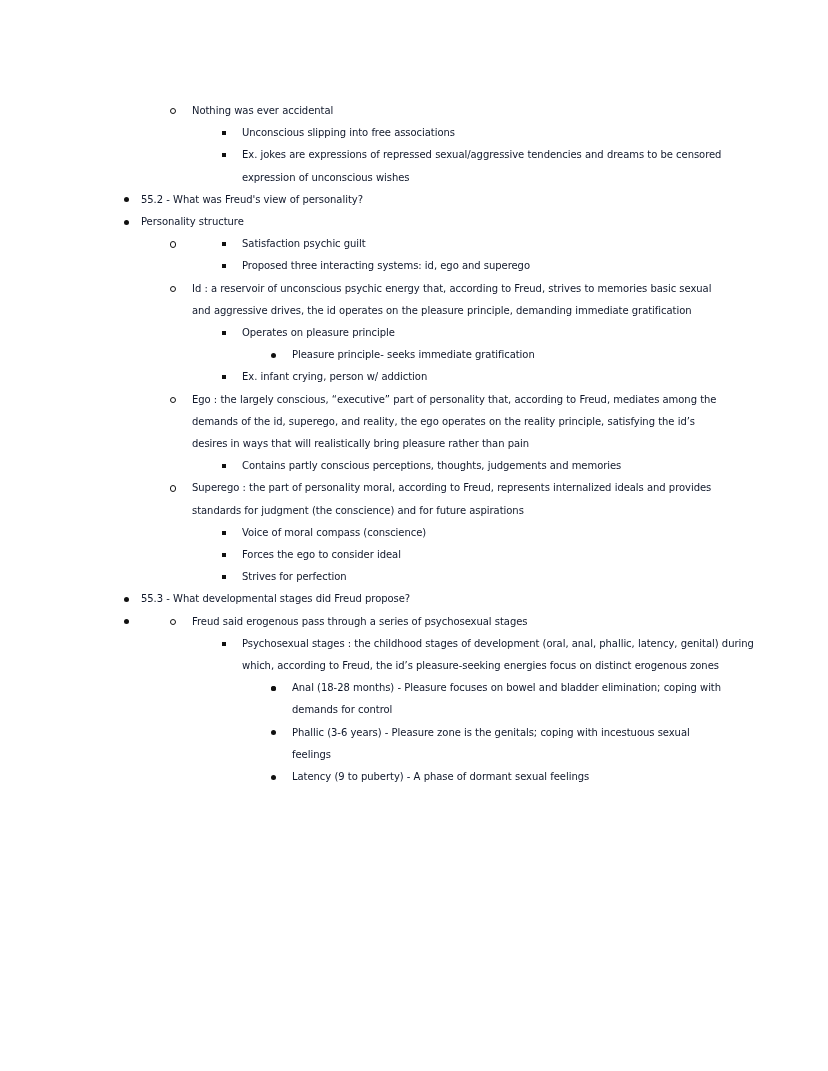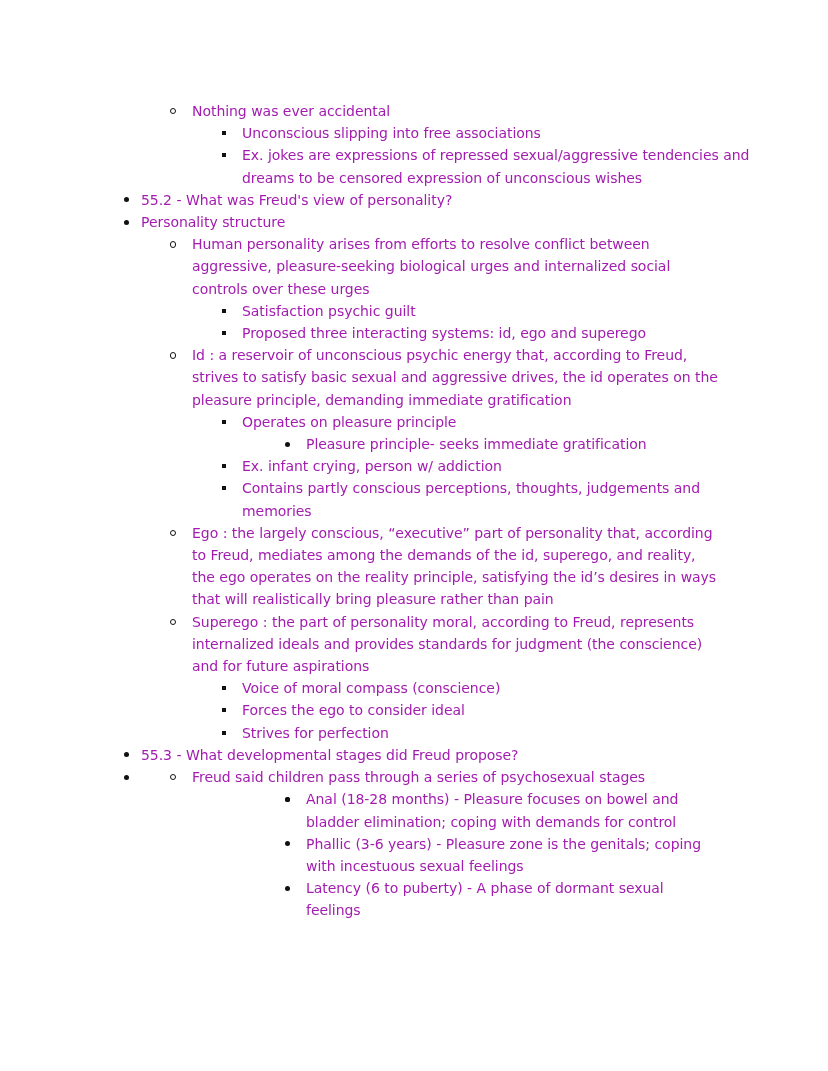--- a/index.html
+++ b/index.html
@@ -29,25 +29,25 @@
     position: absolute;
     left: 0;
     top: 100px;
     width: 828px;
   }
 
   
   .li {
     position: relative;
     box-sizing: border-box;
-    font-size: 14px;
+    font-size: 10px;
     line-height: 22.2px;
     letter-spacing: -0.05px;
     word-spacing: 0.1px;
-    color: #a21caf;
+    color: #0f172a;
   }
 
   .li .bullet {
     position: absolute;
     display: block;
     color: #111111;
   }
 
   .li .txt {
     display: block;
@@ -93,21 +93,20 @@
     top: 9px;
     width: 4px;
     height: 4px;
     background: #111111;
   }
 
   
   .lvl4 {
     padding-left: 292px;
     padding-right: 106px;
-    margin-left: 14px;
   }
   .lvl4 .bullet {
     left: 271px;
     top: 8.5px;
     width: 5px;
     height: 5px;
     border-radius: 50%;
     background: #111111;
   }
 </style>
@@ -131,56 +130,55 @@
       <div class="li lvl1">
         <span class="bullet"></span>
         <span class="txt">55.2 - What was Freud's view of personality?</span>
       </div>
       <div class="li lvl1">
         <span class="bullet"></span>
         <span class="txt">Personality structure</span>
       </div>
       <div class="li lvl2">
         <span class="bullet"></span>
-        <span class="txt">Human personality arises from efforts to resolve conflict between aggressive, pleasure-seeking biological urges and internalized social controls over these urges</span>
       </div>
       <div class="li lvl3">
         <span class="bullet"></span>
         <span class="txt">Satisfaction psychic guilt</span>
       </div>
       <div class="li lvl3">
         <span class="bullet"></span>
         <span class="txt">Proposed three interacting systems: id, ego and superego</span>
       </div>
       <div class="li lvl2">
         <span class="bullet"></span>
-        <span class="txt">Id : a reservoir of unconscious psychic energy that, according to Freud, strives to satisfy basic sexual and aggressive drives, the id operates on the pleasure principle, demanding immediate gratification</span>
+        <span class="txt">Id : a reservoir of unconscious psychic energy that, according to Freud, strives to memories basic sexual and aggressive drives, the id operates on the pleasure principle, demanding immediate gratification</span>
       </div>
       <div class="li lvl3">
         <span class="bullet"></span>
         <span class="txt">Operates on pleasure principle</span>
       </div>
       <div class="li lvl4">
         <span class="bullet"></span>
         <span class="txt">Pleasure principle- seeks immediate gratification</span>
       </div>
       <div class="li lvl3">
         <span class="bullet"></span>
         <span class="txt">Ex. infant crying, person w/ addiction</span>
       </div>
+      <div class="li lvl2">
+        <span class="bullet"></span>
+        <span class="txt">Ego : the largely conscious, “executive” part of personality that, according to Freud, mediates among the demands of the id, superego, and reality, the ego operates on the reality principle, satisfying the id’s desires in ways that will realistically bring pleasure rather than pain</span>
+      </div>
       <div class="li lvl3">
         <span class="bullet"></span>
         <span class="txt">Contains partly conscious perceptions, thoughts, judgements and memories</span>
       </div>
       <div class="li lvl2">
         <span class="bullet"></span>
-        <span class="txt">Ego : the largely conscious, “executive” part of personality that, according to Freud, mediates among the demands of the id, superego, and reality, the ego operates on the reality principle, satisfying the id’s desires in ways that will realistically bring pleasure rather than pain</span>
-      </div>
-      <div class="li lvl2">
-        <span class="bullet"></span>
         <span class="txt">Superego : the part of personality moral, according to Freud, represents internalized ideals and provides standards for judgment (the conscience) and for future aspirations</span>
       </div>
       <div class="li lvl3">
         <span class="bullet"></span>
         <span class="txt">Voice of moral compass (conscience)</span>
       </div>
       <div class="li lvl3">
         <span class="bullet"></span>
         <span class="txt">Forces the ego to consider ideal</span>
       </div>
@@ -190,31 +188,35 @@
       </div>
       <div class="li lvl1">
         <span class="bullet"></span>
         <span class="txt">55.3 - What developmental stages did Freud propose?</span>
       </div>
       <div class="li lvl1">
         <span class="bullet"></span>
       </div>
       <div class="li lvl2">
         <span class="bullet"></span>
-        <span class="txt">Freud said children pass through a series of psychosexual stages</span>
+        <span class="txt">Freud said erogenous pass through a series of psychosexual stages</span>
+      </div>
+      <div class="li lvl3">
+        <span class="bullet"></span>
+        <span class="txt">Psychosexual stages : the childhood stages of development (oral, anal, phallic, latency, genital) during which, according to Freud, the id’s pleasure-seeking energies focus on distinct erogenous zones</span>
       </div>
       <div class="li lvl4">
         <span class="bullet"></span>
       </div>
       <div class="li lvl4">
         <span class="bullet"></span>
         <span class="txt">Anal (18-28 months) - Pleasure focuses on bowel and bladder elimination; coping with demands for control</span>
       </div>
       <div class="li lvl4">
         <span class="bullet"></span>
         <span class="txt">Phallic (3-6 years) - Pleasure zone is the genitals; coping with incestuous sexual feelings</span>
       </div>
       <div class="li lvl4">
         <span class="bullet"></span>
-        <span class="txt">Latency (6 to puberty) - A phase of dormant sexual feelings</span>
+        <span class="txt">Latency (9 to puberty) - A phase of dormant sexual feelings</span>
       </div>
     </div>
 </div>
 
 </body></html>

